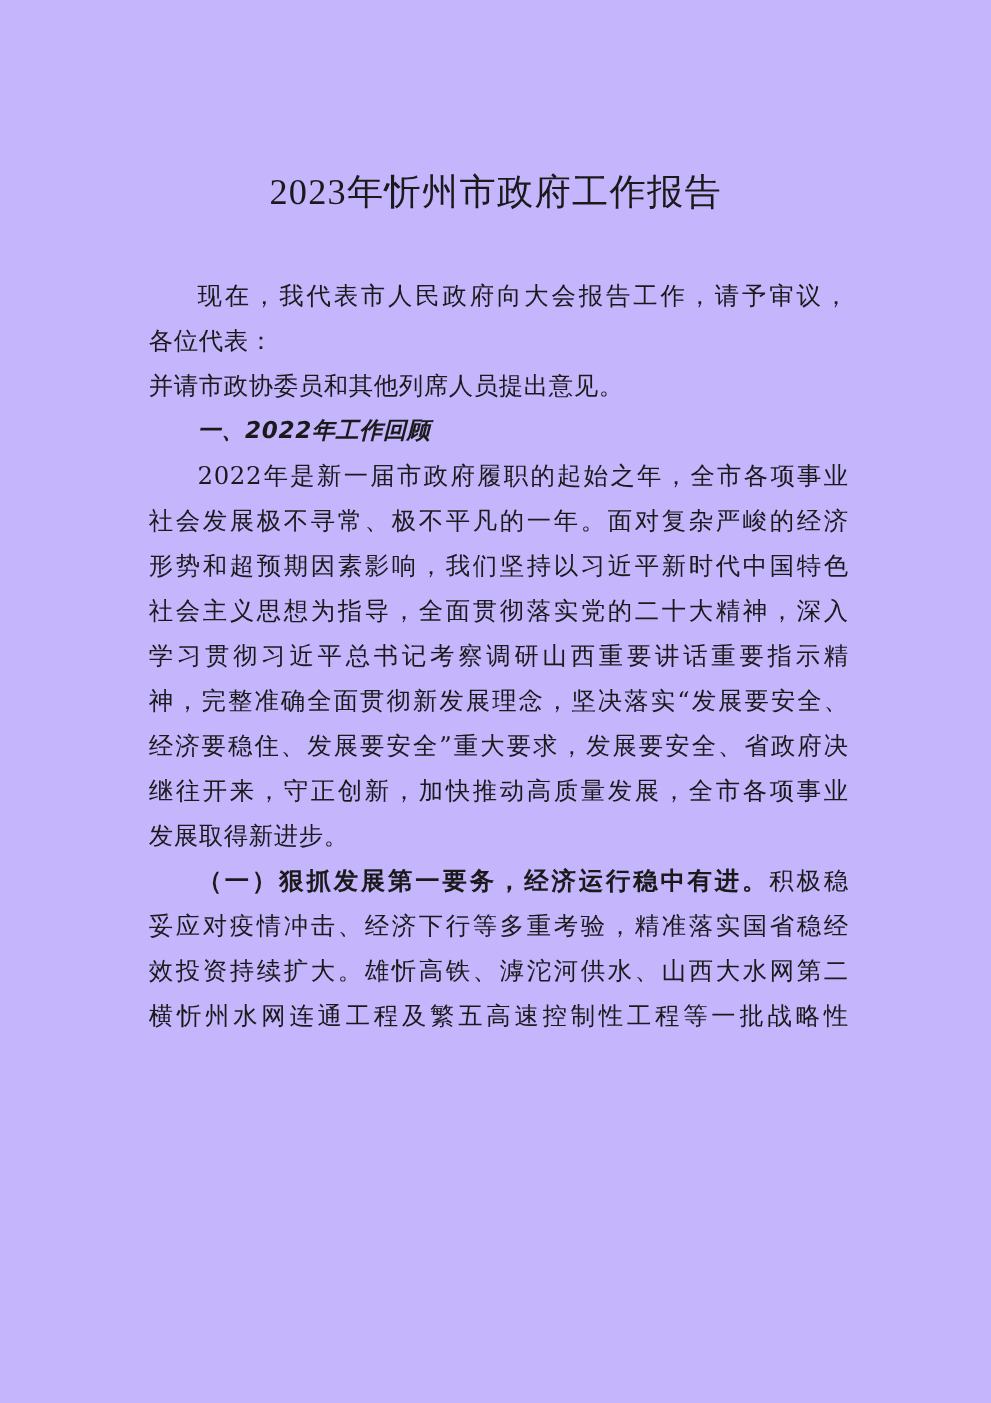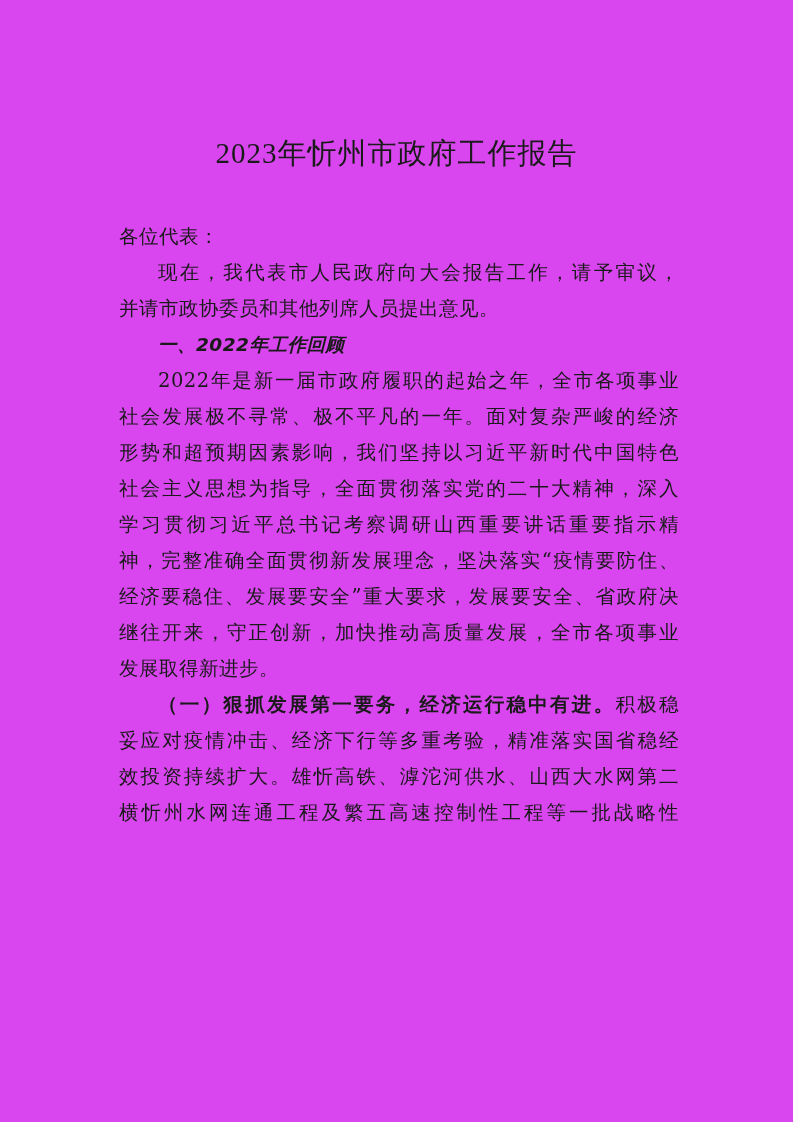--- a/index.html
+++ b/index.html
@@ -1,46 +1,46 @@
 <!DOCTYPE html>
 <html><head>
 <meta charset="utf-8">
 <style>
   html, body { margin: 0; padding: 0; background: #ffffff; }
   body { width: 793px; height: 1122px; position: relative; overflow: hidden;
          font-family: "DejaVu Serif", "Liberation Serif", serif; color: #1a1a1a; }
-  .page { position: absolute; left: 0; top: 0; width: 793px; height: 1122px; background: #d946ef; }
+  .page { position: absolute; left: 0; top: 0; width: 793px; height: 1122px; background: #c4b5fd; }
   .title { position: absolute; top: 134px; left: 0; width: 793px; text-align: center;
            font-size: 29px; letter-spacing: 1px; font-family: "Liberation Serif", "DejaVu Serif", serif; }
   .body { position: absolute; left: 119px; top: 219px; width: 560px; }
   .line { height: 36px; line-height: 36px; font-size: 19.5px; white-space: nowrap;
           text-align: justify; text-align-last: justify; letter-spacing: 0.5px; }
   .line.last { text-align-last: left; }
   .indent { padding-left: 39px; }
   .heading { font-family: "DejaVu Sans", "Liberation Sans", sans-serif; font-weight: bold; font-size: 18.5px; font-style: italic; }
   .bold { font-weight: bold; }
 </style>
 </head>
 <body>
 
 <div class="page">
   <div class="title">2023年忻州市政府工作报告</div>
 
   <div class="body">
+    <div class="line indent">现在，我代表市人民政府向大会报告工作，请予审议，</div>
     <div class="line last">各位代表：</div>
-    <div class="line indent">现在，我代表市人民政府向大会报告工作，请予审议，</div>
     <div class="line last">并请市政协委员和其他列席人员提出意见。</div>
     <div class="line indent last heading">一、2022年工作回顾</div>
 
     <div class="line indent">2022年是新一届市政府履职的起始之年，全市各项事业</div>
     <div class="line">社会发展极不寻常、极不平凡的一年。面对复杂严峻的经济</div>
     <div class="line">形势和超预期因素影响，我们坚持以习近平新时代中国特色</div>
     <div class="line">社会主义思想为指导，全面贯彻落实党的二十大精神，深入</div>
     <div class="line">学习贯彻习近平总书记考察调研山西重要讲话重要指示精</div>
-    <div class="line">神，完整准确全面贯彻新发展理念，坚决落实“疫情要防住、</div>
+    <div class="line">神，完整准确全面贯彻新发展理念，坚决落实“发展要安全、</div>
     <div class="line">经济要稳住、发展要安全”重大要求，发展要安全、省政府决</div>
     <div class="line">继往开来，守正创新，加快推动高质量发展，全市各项事业</div>
     <div class="line last">发展取得新进步。</div>
 
     <div class="line indent"><span class="bold">（一）狠抓发展第一要务，经济运行稳中有进。</span><span>积极稳</span></div>
     <div class="line">妥应对疫情冲击、经济下行等多重考验，精准落实国省稳经</div>
     <div class="line">效投资持续扩大。雄忻高铁、滹沱河供水、山西大水网第二</div>
     <div class="line">横忻州水网连通工程及繁五高速控制性工程等一批战略性</div>
   </div>
 </div>

